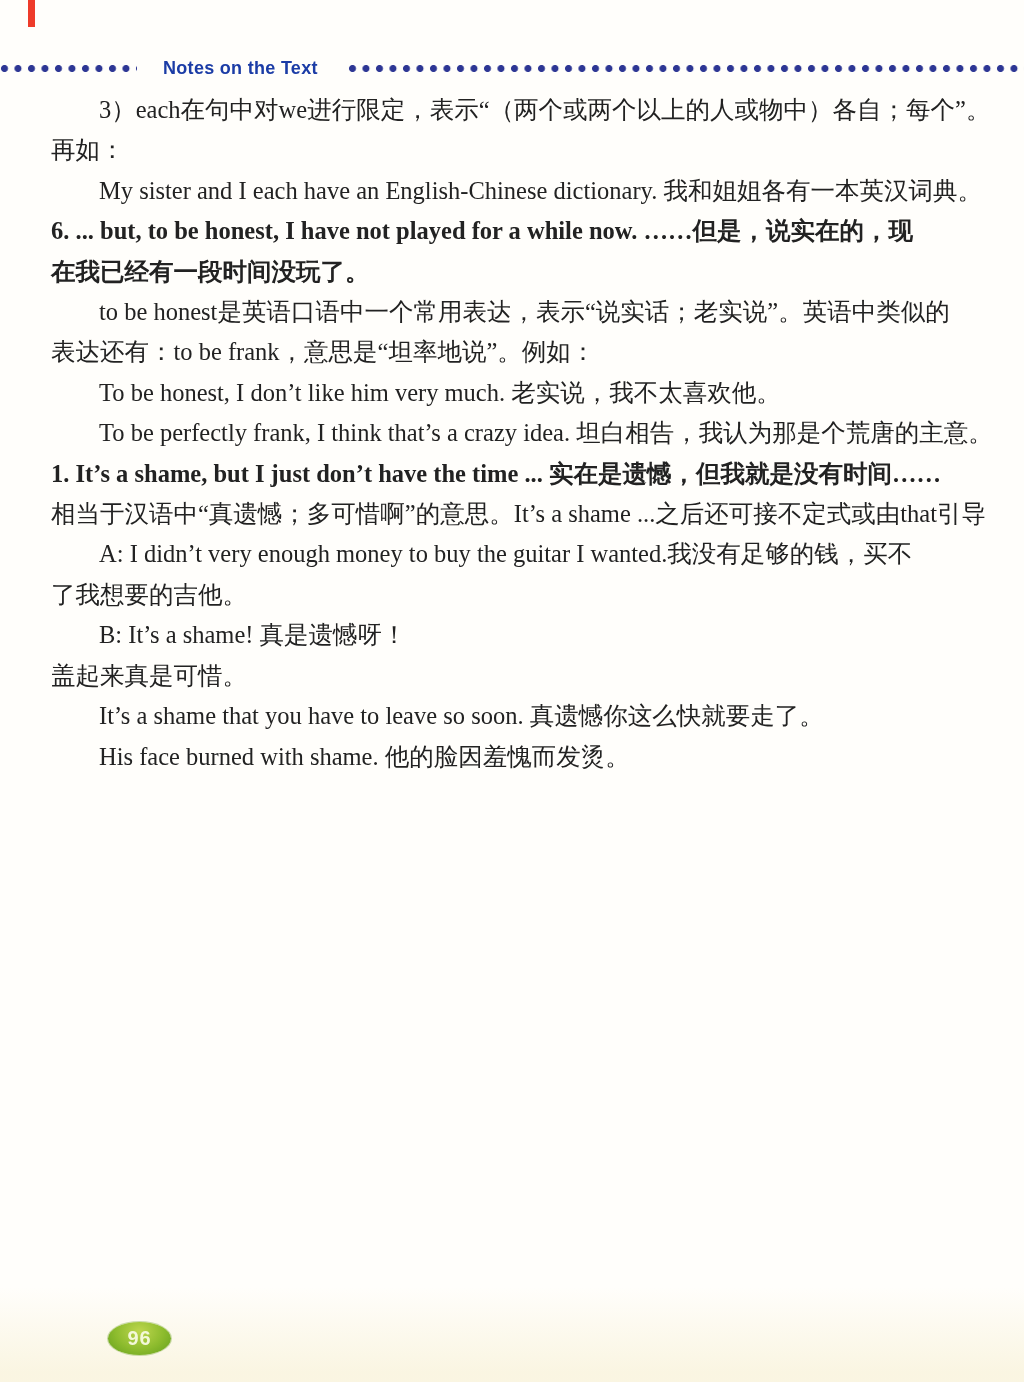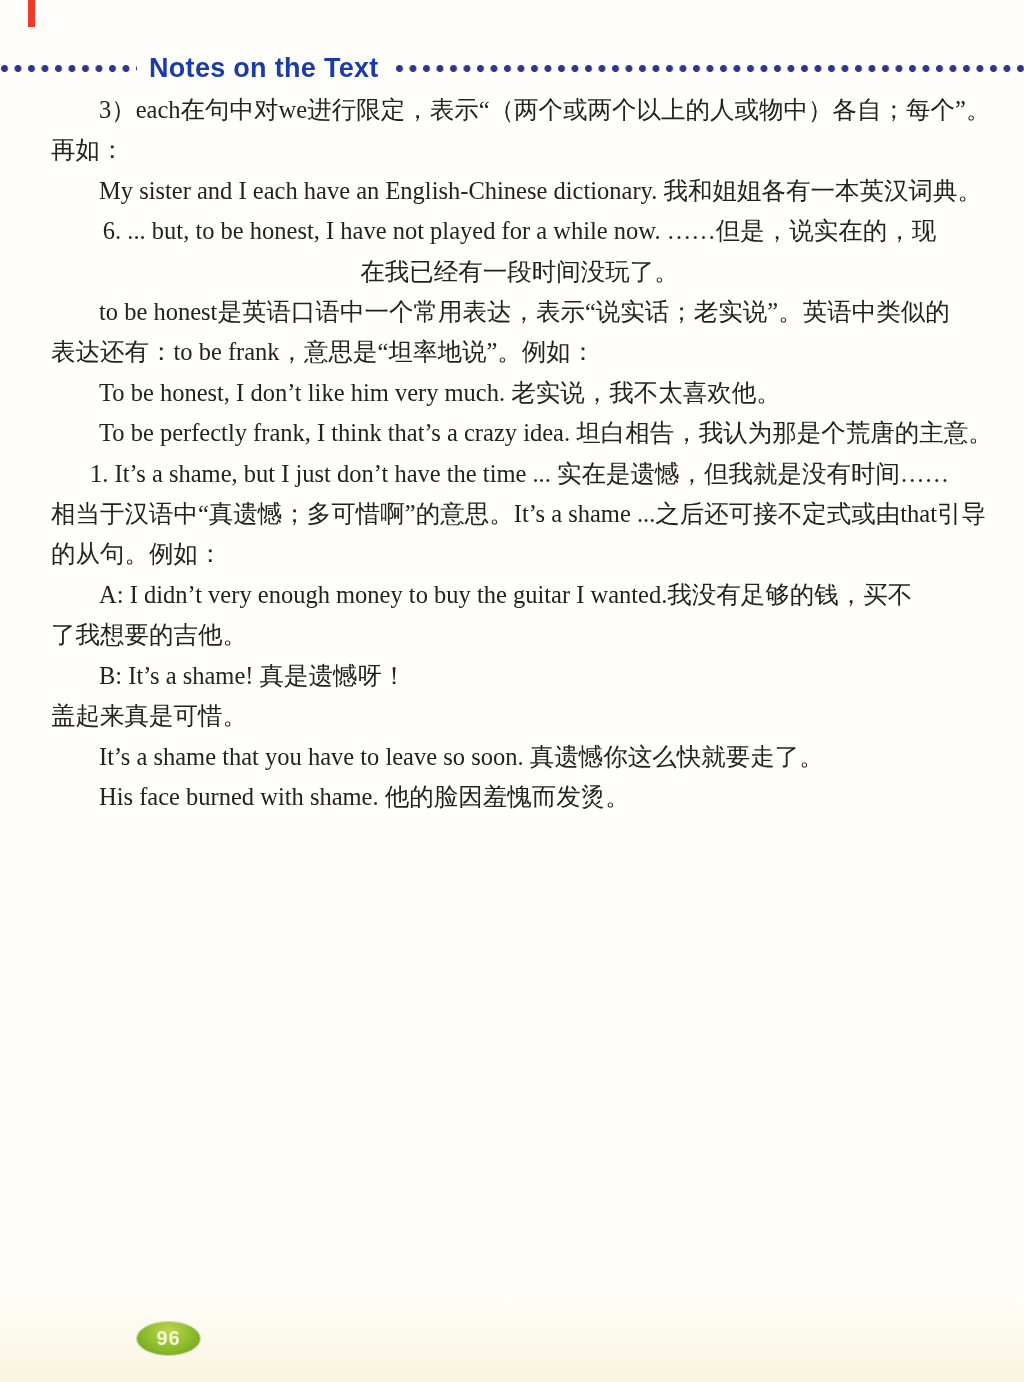--- a/index.html
+++ b/index.html
@@ -26,42 +26,42 @@
   }
   .dots {
     height:9px;
     background-image:radial-gradient(circle at 4.5px 4.5px, #2d3694 3.1px, rgba(45,54,148,0) 3.9px);
     background-size:13.5px 9px;
     background-repeat:repeat-x;
   }
   .dots-left { width:137px; margin-right:10px; }
   .dots-right { flex:1; margin-left:14px; }
   .section-title {
-    margin:2px;
+    margin:16px;
     font-family:"Liberation Sans","DejaVu Sans",sans-serif;
     font-weight:800;
-    font-size:27px;
+    font-size:18px;
     color:#1b3ca6;
     letter-spacing:0.3px;
     white-space:nowrap;
   }
   .notes-content {
     position:absolute; top:88px; left:47px; width:945px;
   }
   .line {
     margin:4px;
     font-size:24.5px;
     line-height:36.4px;
     color:#222222;
     white-space:nowrap;
   }
   .line.indent { padding-left:48px; }
-  .line.bold { font-weight:400;text-align:center; }
+  .line.bold { font-weight:700; }
   .page-badge {
-    position:absolute; left:137px; top:1322px;
+    position:absolute; left:108px; top:1322px;
     width:63px; height:33px;
     border-radius:50%;
     background:radial-gradient(ellipse at 50% 28%, #bdd64e 0%, #8cbb2d 55%, #619d1c 100%);
     box-shadow:0 0 0 1px rgba(110,160,40,0.35);
     display:flex; align-items:center; justify-content:center;
   }
   .page-badge span {
     font-family:"Liberation Sans","DejaVu Sans",sans-serif;
     font-weight:700;
     font-size:20px;
@@ -87,21 +87,20 @@
       <p class="line">再如：</p>
       <p class="line indent">My sister and I each have an English-Chinese dictionary. 我和姐姐各有一本英汉词典。</p>
       <p class="line bold">6.  ... but, to be honest, I have not played for a while now. ……但是，说实在的，现</p>
       <p class="line bold">在我已经有一段时间没玩了。</p>
       <p class="line indent">to be honest是英语口语中一个常用表达，表示“说实话；老实说”。英语中类似的</p>
       <p class="line">表达还有：to be frank，意思是“坦率地说”。例如：</p>
       <p class="line indent">To be honest, I don’t like him very much. 老实说，我不太喜欢他。</p>
       <p class="line indent">To be perfectly frank, I think that’s a crazy idea. 坦白相告，我认为那是个荒唐的主意。</p>
       <p class="line bold">1.  It’s a shame, but I just don’t have the time ... 实在是遗憾，但我就是没有时间……</p>
       <p class="line">相当于汉语中“真遗憾；多可惜啊”的意思。It’s a shame ...之后还可接不定式或由that引导</p>
-      <p class="line">的从句。例如：</p>
       <p class="line indent">A: I didn’t very enough money to buy the guitar I wanted.我没有足够的钱，买不</p>
       <p class="line">了我想要的吉他。</p>
       <p class="line indent">B: It’s a shame! 真是遗憾呀！</p>
       <p class="line">盖起来真是可惜。</p>
       <p class="line indent">It’s a shame that you have to leave so soon. 真遗憾你这么快就要走了。</p>
       <p class="line indent">His face burned with shame. 他的脸因羞愧而发烫。</p>
     </main>
 
   <div class="paper-tint"></div>
 

